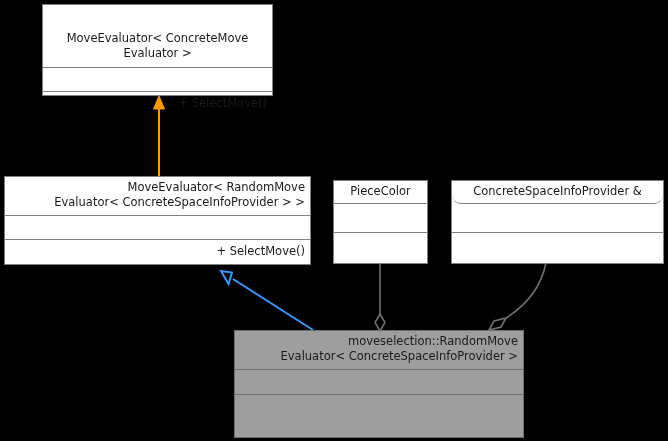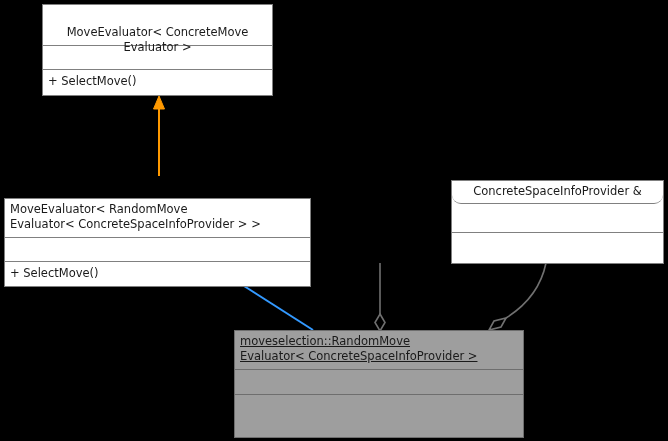--- a/index.html
+++ b/index.html
@@ -35,21 +35,21 @@
     line-height: 14.5px;
     white-space: pre-line;
   }
   .uml-compartment.last {
     border-bottom: none;
   }
   .uml-compartment.center {
     text-align: center;
   }
   .uml-compartment.left {
-    text-align: left;
+    text-align: right;
   }
   .uml-compartment.empty {
     padding: 0;
   }
   .svg-layer {
     position: absolute;
     left: 0;
     top: 0;
     width: 668px;
     height: 441px;
@@ -78,39 +78,44 @@
       <polygon points="380,314 385,322.5 380,331 375,322.5" fill="none" stroke="#707070" stroke-width="1.6"></polygon>
     </g>
 
     <g>
       <path d="M 546,263 C 540,292 522,308 506,318" fill="none" stroke="#707070" stroke-width="1.6"></path>
       <polygon points="506,318 501,327 489,330 494,321" fill="none" stroke="#707070" stroke-width="1.6"></polygon>
     </g>
   </svg>
 
   <div class="uml-class" style="left:42px; top:4px; width:231px; height:92px;">
-    <div class="uml-compartment center" style="height:41px; padding-top:20px;">MoveEvaluator&lt; ConcreteMove
+    <div class="uml-compartment center" style="height:41px; padding-top:4px;margin-top:22px;">MoveEvaluator&lt; ConcreteMove
 Evaluator &gt;</div>
     <div class="uml-compartment center empty" style="height:24px;"></div>
     <div class="uml-compartment last left" style="height:25px; padding-top:4px;">+ SelectMove()</div>
   </div>
 
-  <div class="uml-class" style="left:4px; top:176px; width:307px; height:89px;margin-top:22px;">
+  <div class="uml-class" style="left:4px; top:176px; width:307px; height:89px;">
     <div class="uml-compartment left" style="height:39px; padding-top:3px;">MoveEvaluator&lt; RandomMove
 Evaluator&lt; ConcreteSpaceInfoProvider &gt; &gt;</div>
     <div class="uml-compartment center empty" style="height:24px;"></div>
     <div class="uml-compartment last left" style="height:24px; padding-top:4px;">+ SelectMove()</div>
   </div>
 
+  <div class="uml-class" style="left:333px; top:180px; width:95px; height:84px;">
+    <div class="uml-compartment center" style="height:23px; padding-top:3px;">PieceColor</div>
+    <div class="uml-compartment center empty" style="height:29px;"></div>
+    <div class="uml-compartment last center empty" style="height:30px;"></div>
+  </div>
 
   <div class="uml-class" style="left:451px; top:180px; width:213px; height:84px;">
     <div class="uml-compartment center" style="height:23px; padding-top:3px;border-radius:9px;">ConcreteSpaceInfoProvider &amp;</div>
     <div class="uml-compartment center empty" style="height:29px;"></div>
     <div class="uml-compartment last center empty" style="height:30px;"></div>
   </div>
 
   <div class="uml-class highlight" style="left:234px; top:330px; width:290px; height:108px;">
-    <div class="uml-compartment left" style="height:39px; padding-top:3px; border-bottom-color:#6e6e6e;text-decoration:underline;">moveselection::RandomMove
+    <div class="uml-compartment left" style="height:39px; padding-top:3px; border-bottom-color:#6e6e6e;">moveselection::RandomMove
 Evaluator&lt; ConcreteSpaceInfoProvider &gt;</div>
     <div class="uml-compartment center empty" style="height:25px; border-bottom-color:#6e6e6e;"></div>
   </div>
 
 </div>
 
 </body></html>

